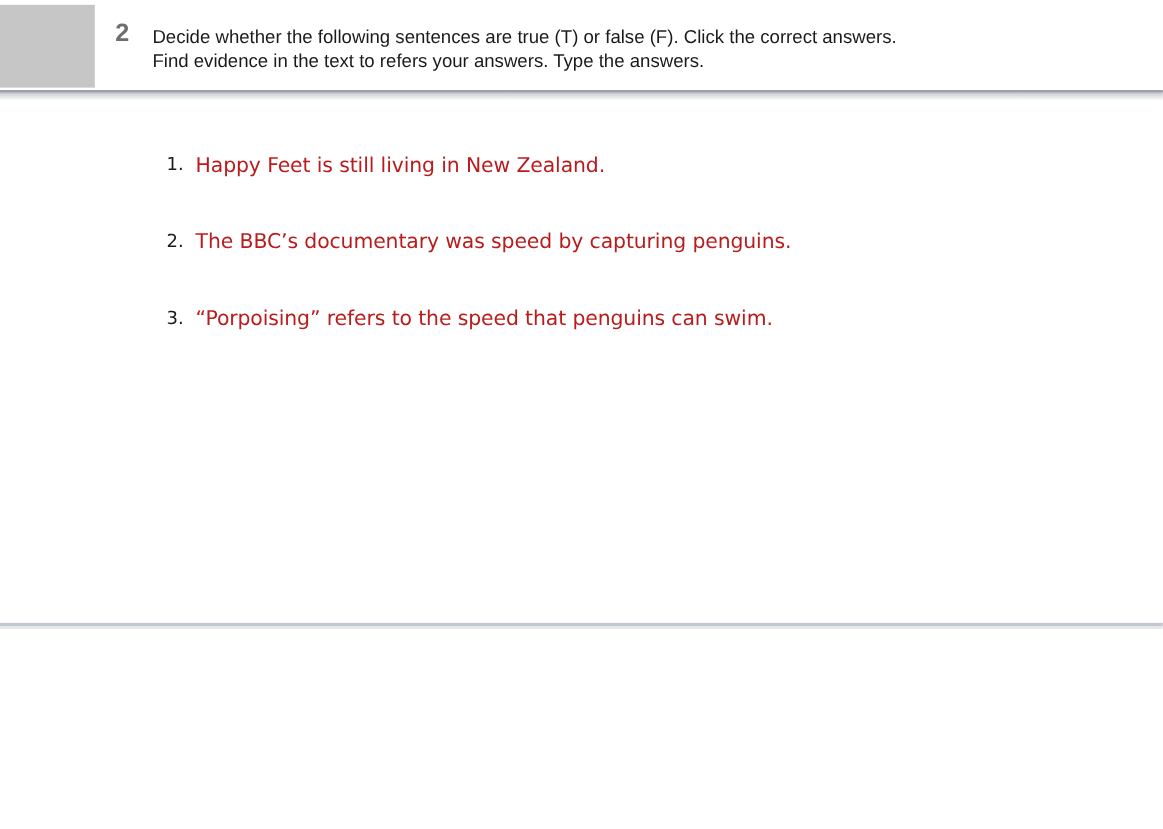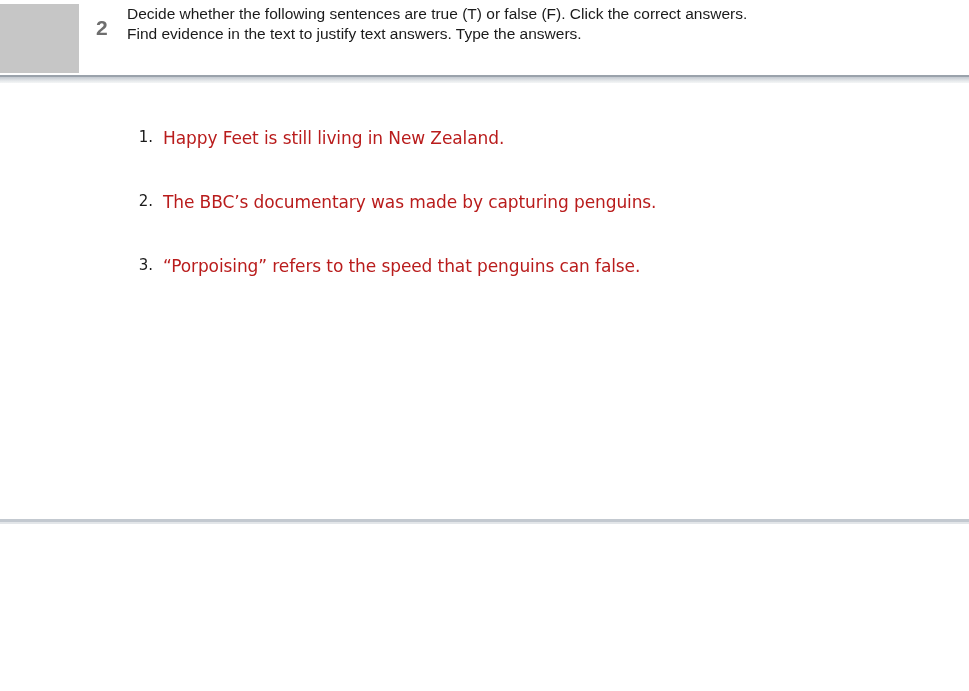--- a/index.html
+++ b/index.html
@@ -36,21 +36,21 @@
     top: 17px;
     font-size: 21px;
     font-weight: bold;
     color: #6e6e6e;
     line-height: 1;
     letter-spacing: 0px;
   }
   #instructions {
     position: absolute;
     left: 127px;
-    top: 4px;
+    top: 22px;
     width: 800px;
     font-size: 15.5px;
     line-height: 20px;
     color: #1a1a1a;
   }
   #instructions .line {
     display: block;
     white-space: nowrap;
   }
 
@@ -120,40 +120,40 @@
   }
 </style>
 </head>
 <body>
 
 <div id="exercise-header">
   <div id="exercise-number-box"></div>
   <div id="exercise-number">2</div>
   <div id="instructions">
     <span class="line">Decide whether the following sentences are true (T) or false (F). Click the correct answers.</span>
-    <span class="line">Find evidence in the text to justify text answers. Type the answers.</span>
+    <span class="line">Find evidence in the text to refers your answers. Type the answers.</span>
   </div>
 </div>
 
 <div id="header-rule"></div>
 <div id="header-rule-line"></div>
 
 <div id="questions">
 
   <div class="question" style="margin-top:45px; margin-left:127px;">
     <span class="q-number">1.</span>
     <span class="q-text">Happy Feet is still living in New Zealand.</span>
   </div>
 
   <div class="question" style="margin-top:44px; margin-left:127px;">
     <span class="q-number">2.</span>
-    <span class="q-text">The BBC’s documentary was made by capturing penguins.</span>
+    <span class="q-text">The BBC’s documentary was speed by capturing penguins.</span>
   </div>
 
   <div class="question" style="margin-top:44px; margin-left:127px;">
     <span class="q-number">3.</span>
-    <span class="q-text">“Porpoising” refers to the speed that penguins can false.</span>
+    <span class="q-text">“Porpoising” refers to the speed that penguins can swim.</span>
   </div>
 
 </div>
 
 <div id="footer-rule"></div>
 <div id="footer-rule-2"></div>
 
 </body></html>

